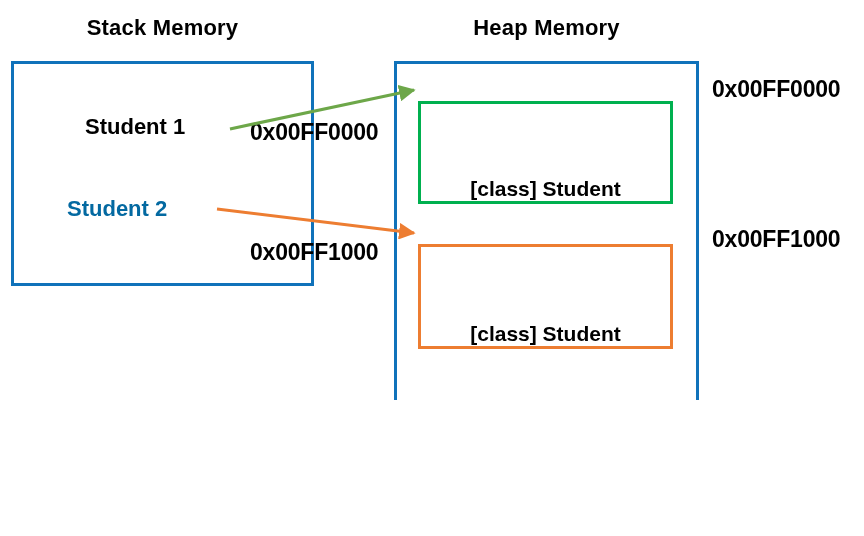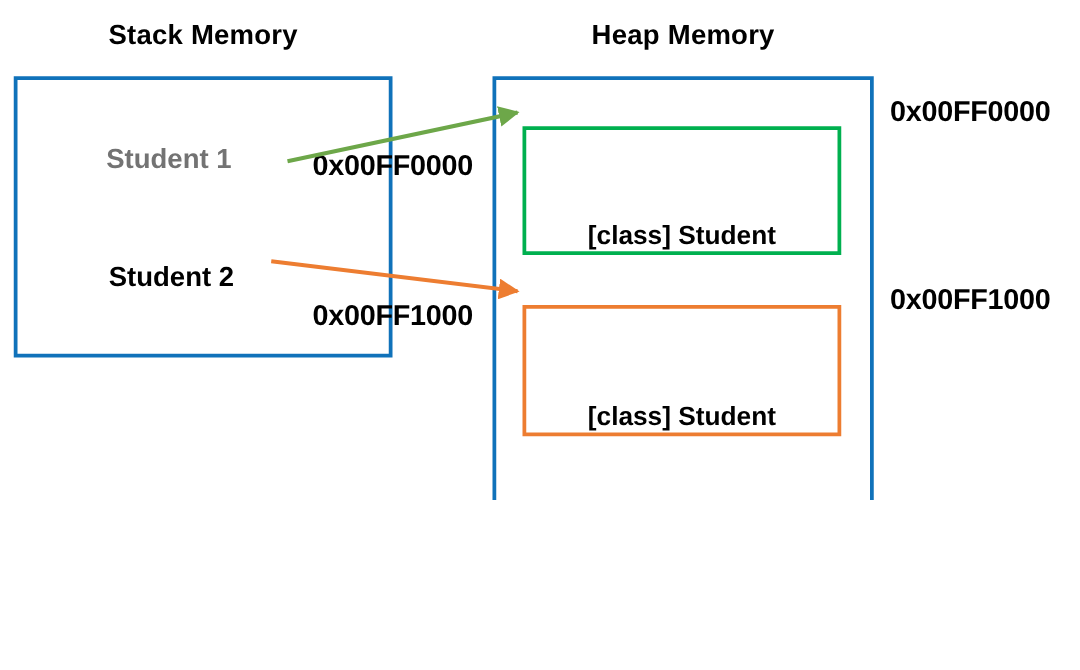--- a/index.html
+++ b/index.html
@@ -43,22 +43,22 @@
   #stack-region { left: 11px;  top: 61px; width: 303px; height: 225px; }
   #heap-region  { left: 394px; top: 61px; width: 305px; height: 463px; }
 
   
   .var-label {
     position: absolute;
     font-size: 22px;
     font-weight: bold;
     white-space: nowrap;
   }
-  #var-student-1 { left: 85px; top: 114px; color: #737373; }
-  #var-student-2 { left: 87px; top: 196px; color: #000000; margin-top: 13px; }
+  #var-student-1 { left: 85px; top: 114px; color: #000000; }
+  #var-student-2 { left: 67px; top: 196px; color: #0369a1; }
 
   
   .addr-value {
     position: absolute;
     font-size: 23px;
     font-weight: bold;
     color: #000000;
     white-space: nowrap;
     letter-spacing: -0.2px;
   }

